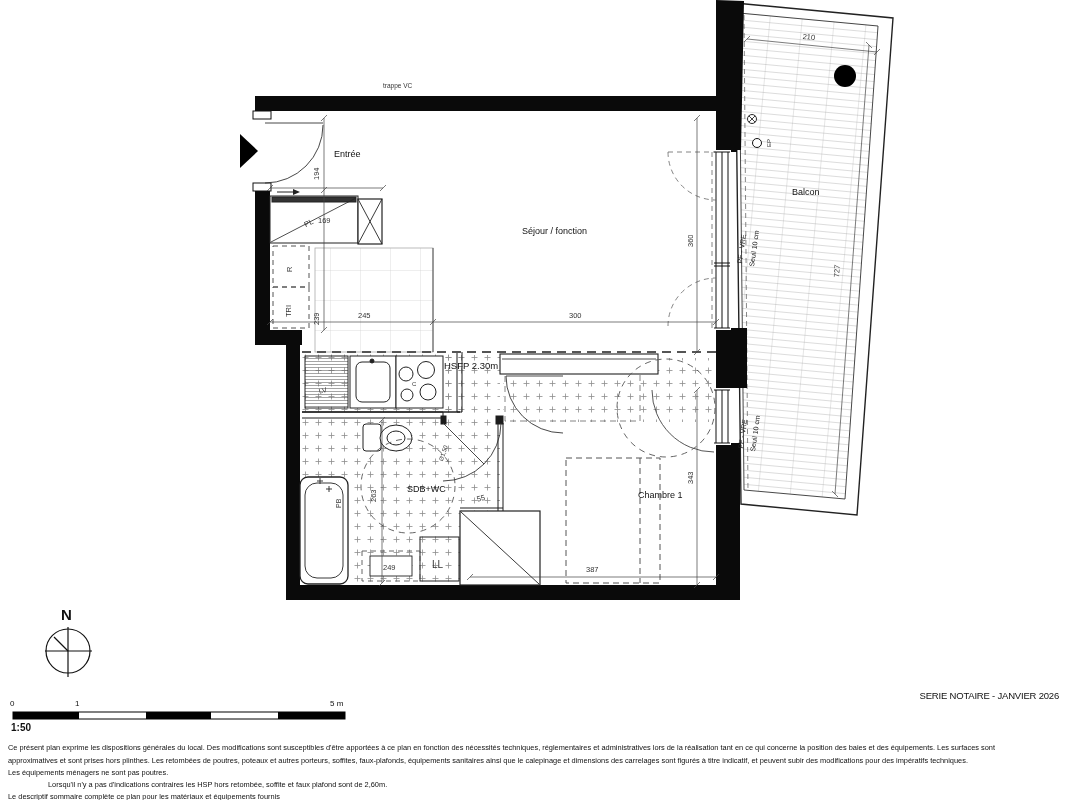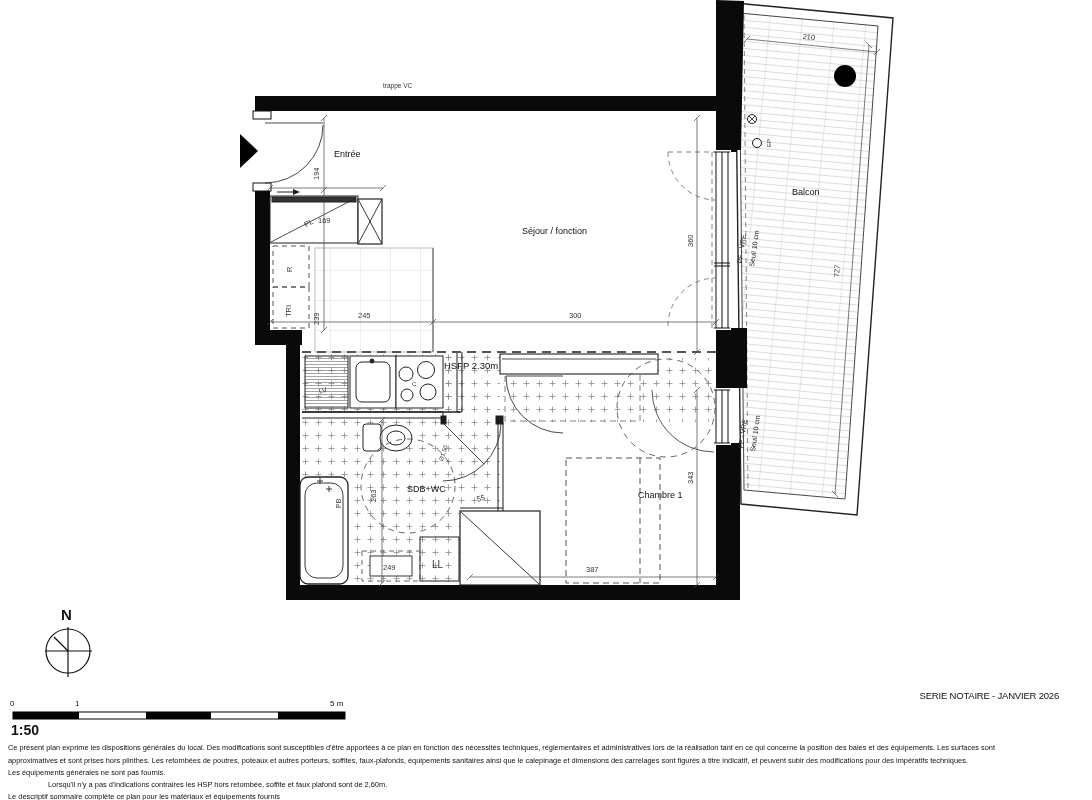--- a/index.html
+++ b/index.html
@@ -8,21 +8,21 @@
   svg{position:absolute;left:0;top:0;}
   .lbl{position:absolute;white-space:nowrap;color:#111;transform-origin:0 0;line-height:1;}
   .room{font-weight:normal;font-size:9px;}
   .dim{font-size:7.5px;color:#333;}
   .tiny{font-size:6.5px;color:#333;}
   .win{font-size:7px;color:#222;}
   .footer-line{position:absolute;left:8px;font-size:7.4px;color:#101010;white-space:nowrap;}
   .serie{position:absolute;left:903px;top:690px;width:156px;text-align:right;
          font-size:9.5px;letter-spacing:-0.2px;color:#111;}
   .scalelbl{font-size:8px;}
-  .ratio{font-size:14px;font-weight:bold;}
+  .ratio{font-size:10px;font-weight:bold;}
   .north{font-size:15px;font-weight:bold;}
 </style>
 </head>
 <body>
 
 <div id="canvas">
 
 <svg width="1092" height="800" viewBox="0 0 1092 800">
   <defs>
     <pattern id="plus" width="13" height="13" patternUnits="userSpaceOnUse">
@@ -291,17 +291,17 @@
 
 <span class="lbl scalelbl" style="left:10px;top:700px;">0</span>
 <span class="lbl scalelbl" style="left:75px;top:700px;">1</span>
 <span class="lbl scalelbl" style="left:330px;top:700px;text-align:right;">5 m</span>
 <span class="lbl ratio" style="left:11px;top:723px;">1:50</span>
 
 <span class="serie">SERIE NOTAIRE - JANVIER 2026</span>
 
 <span class="footer-line" style="top:743px;">Ce présent plan exprime les dispositions générales du local. Des modifications sont susceptibles d'être apportées à ce plan en fonction des nécessités techniques, réglementaires et administratives lors de la réalisation tant en ce qui concerne la position des baies et des équipements. Les surfaces sont</span>
 <span class="footer-line" style="top:756px;">approximatives et sont prises hors plinthes. Les retombées de poutres, poteaux et autres porteurs, soffites, faux-plafonds, équipements sanitaires ainsi que le calepinage et dimensions des carrelages sont figurés à titre indicatif, et peuvent subir des modifications pour des impératifs techniques.</span>
-<span class="footer-line" style="top:768px;">Les équipements générales ne sont pas fournis.</span>
+<span class="footer-line" style="top:768px;">Les équipements ménagers ne sont pas poutres.</span>
 <span class="footer-line" style="top:780px;padding-left:40px;">Lorsqu'il n'y a pas d'indications contraires les HSP hors retombée, soffite et faux plafond sont de 2,60m.</span>
 <span class="footer-line" style="top:792px;">Le descriptif sommaire complète ce plan pour les matériaux et équipements fournis</span>
 
 </div>
 
 </body></html>

